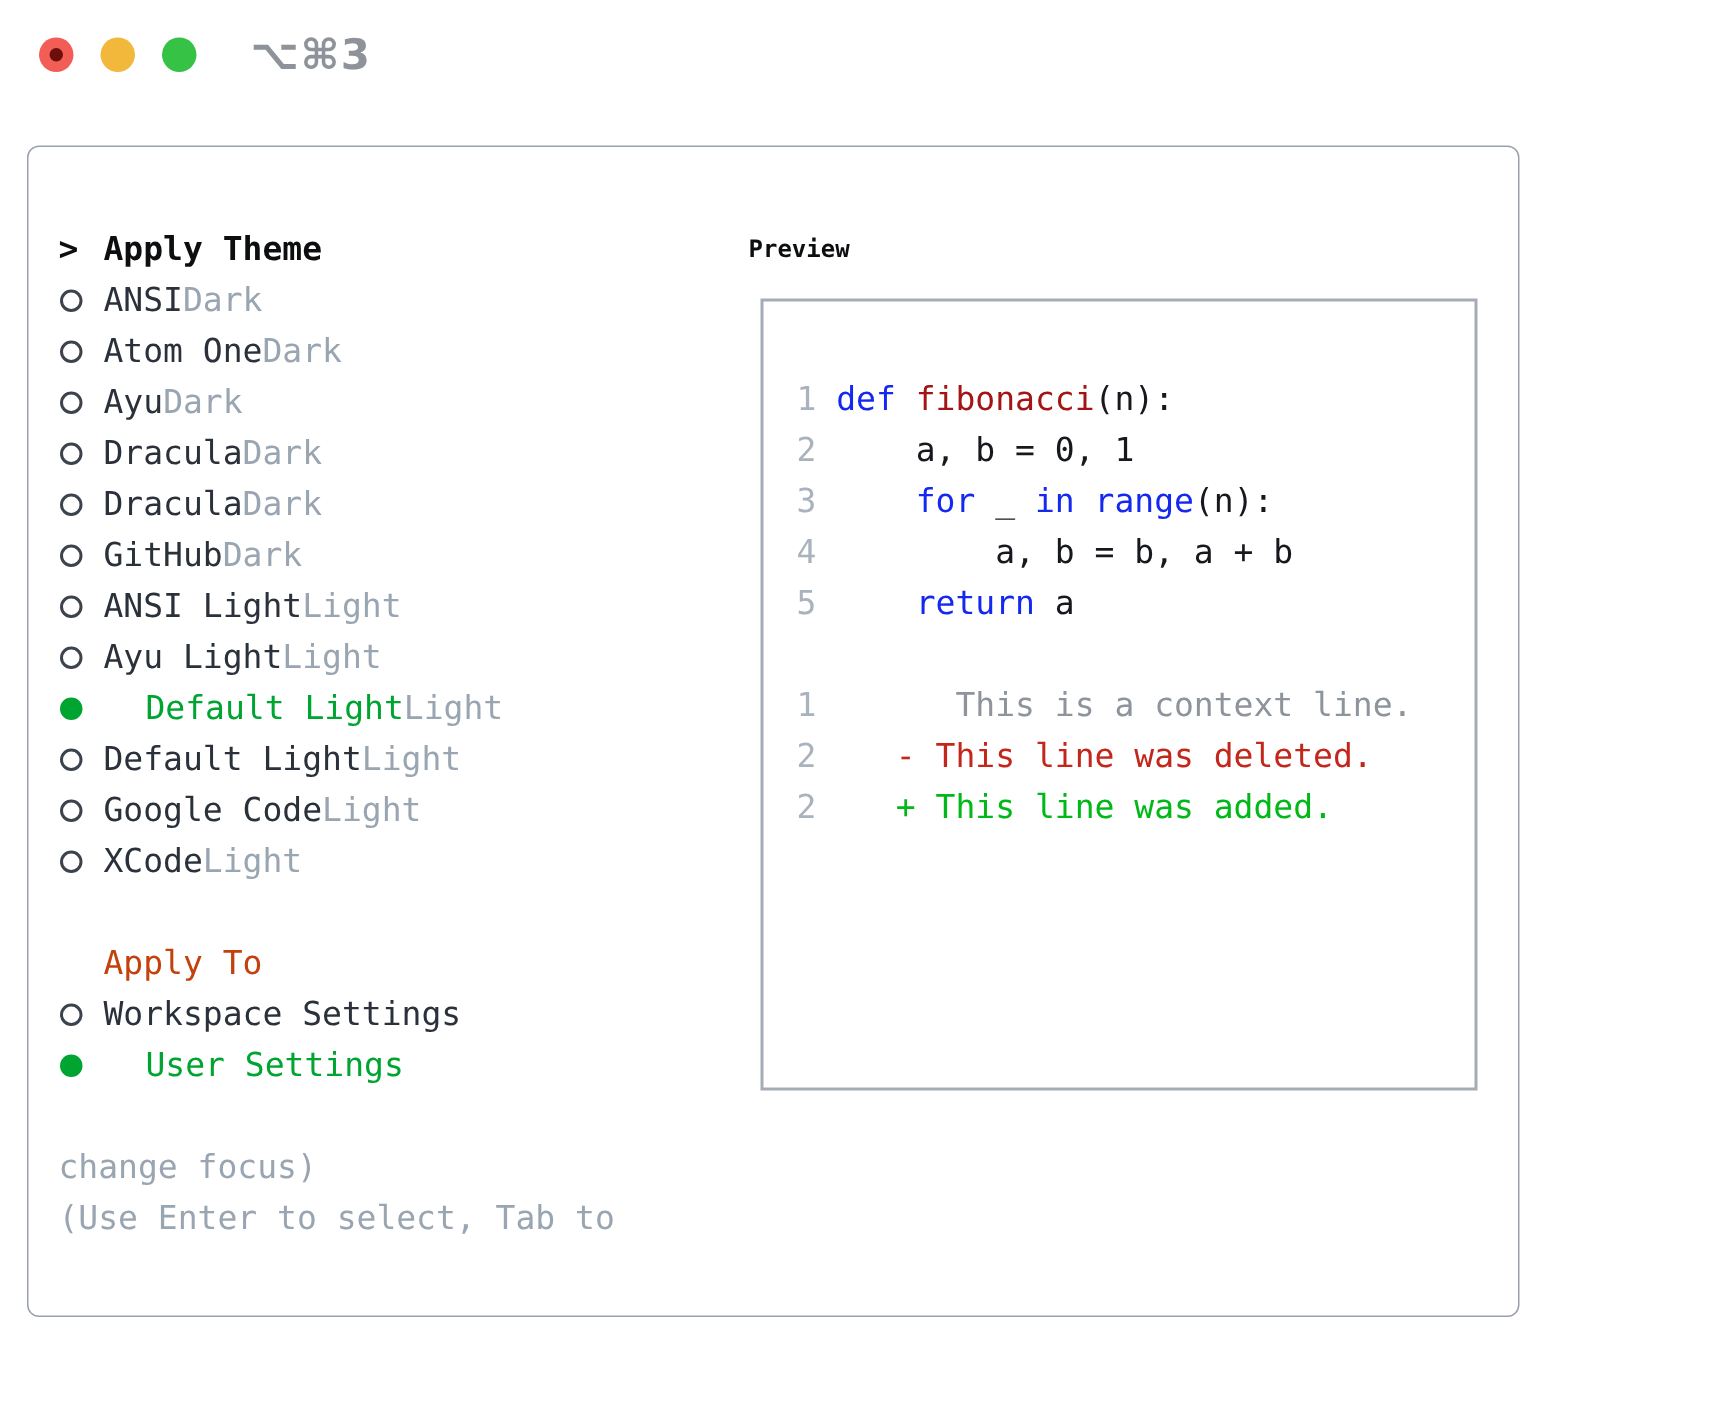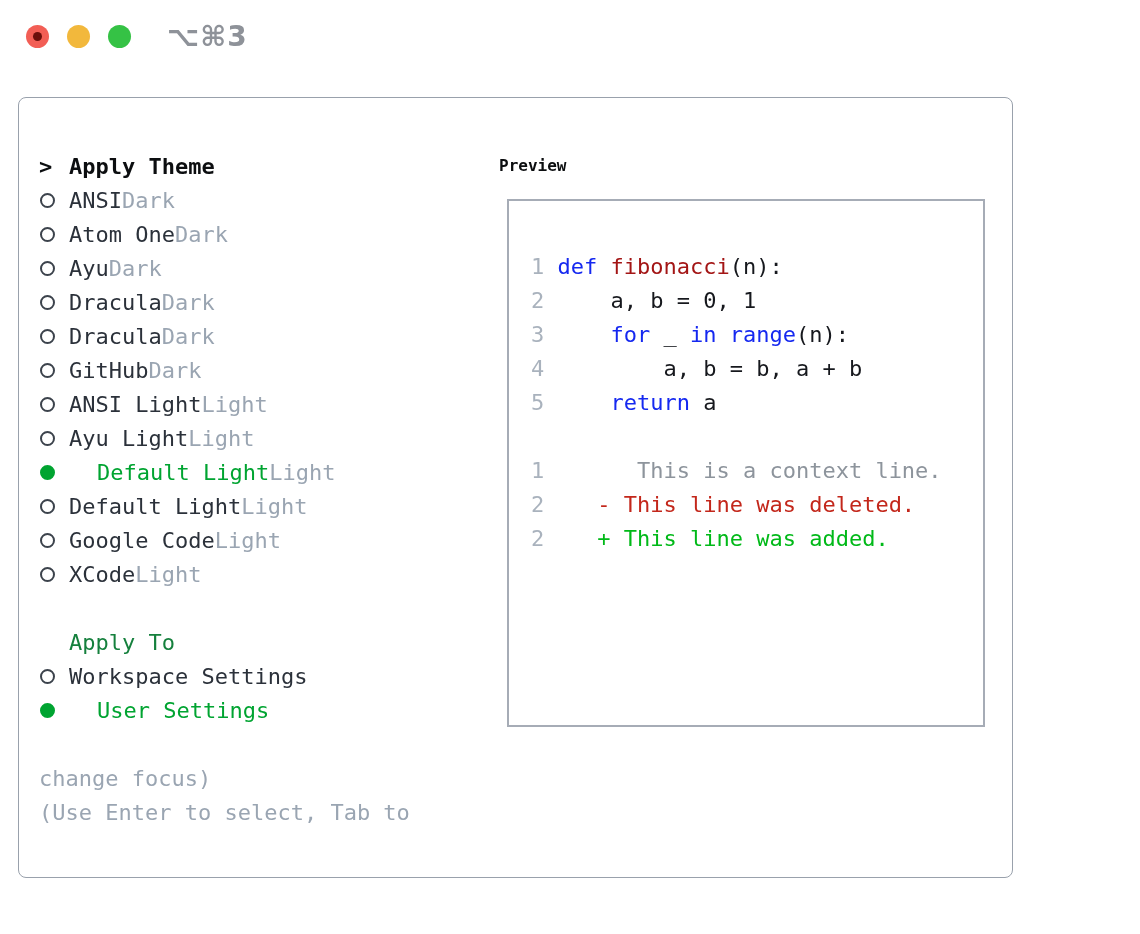--- a/index.html
+++ b/index.html
@@ -21,21 +21,21 @@
           border:1.5px solid var(--panel-border,#99a1ac);border-radius:8px;background:#fff;}
   
   .selector{position:absolute;left:20px;top:51px;}
   .row{height:34px;display:flex;align-items:center;font-size:22px;white-space:pre;
           color:var(--name-text,#2b313a);}
   .marker{flex:0 0 30px;width:30px;display:flex;align-items:center;}
   .radio{width:11px;height:11px;border:2px solid #3c434c;border-radius:50%;margin-left:1px;}
   .radio.on{background:var(--accent-green,#00a431);border-color:var(--accent-green,#00a431);}
   .cursor{font-weight:bold;color:#0c0e10;}
   .heading{font-weight:bold;color:#0c0e10;}
-  .apply-heading{color:#15803d;}
+  .apply-heading{color:#c2410c;}
   .t-name{color:var(--name-text,#2b313a);}
   .t-name.sel{color:var(--accent-green,#00a431);margin-left:28px;}
   .t-variant{color:var(--muted-gray,#9aa5b2);}
   .hint{color:var(--muted-gray,#9aa5b2);}
   
   .preview-heading{position:absolute;left:480px;top:51px;height:34px;line-height:34px;
           font-size:16px;font-weight:bold;color:#0c0e10;}
   .preview-box{position:absolute;left:488px;top:101px;width:478px;height:528px;box-sizing:border-box;
           border:2px solid var(--preview-border,#a6acb6);background:#fff;}
   .code{position:absolute;left:22px;top:49px;right:2px;}

